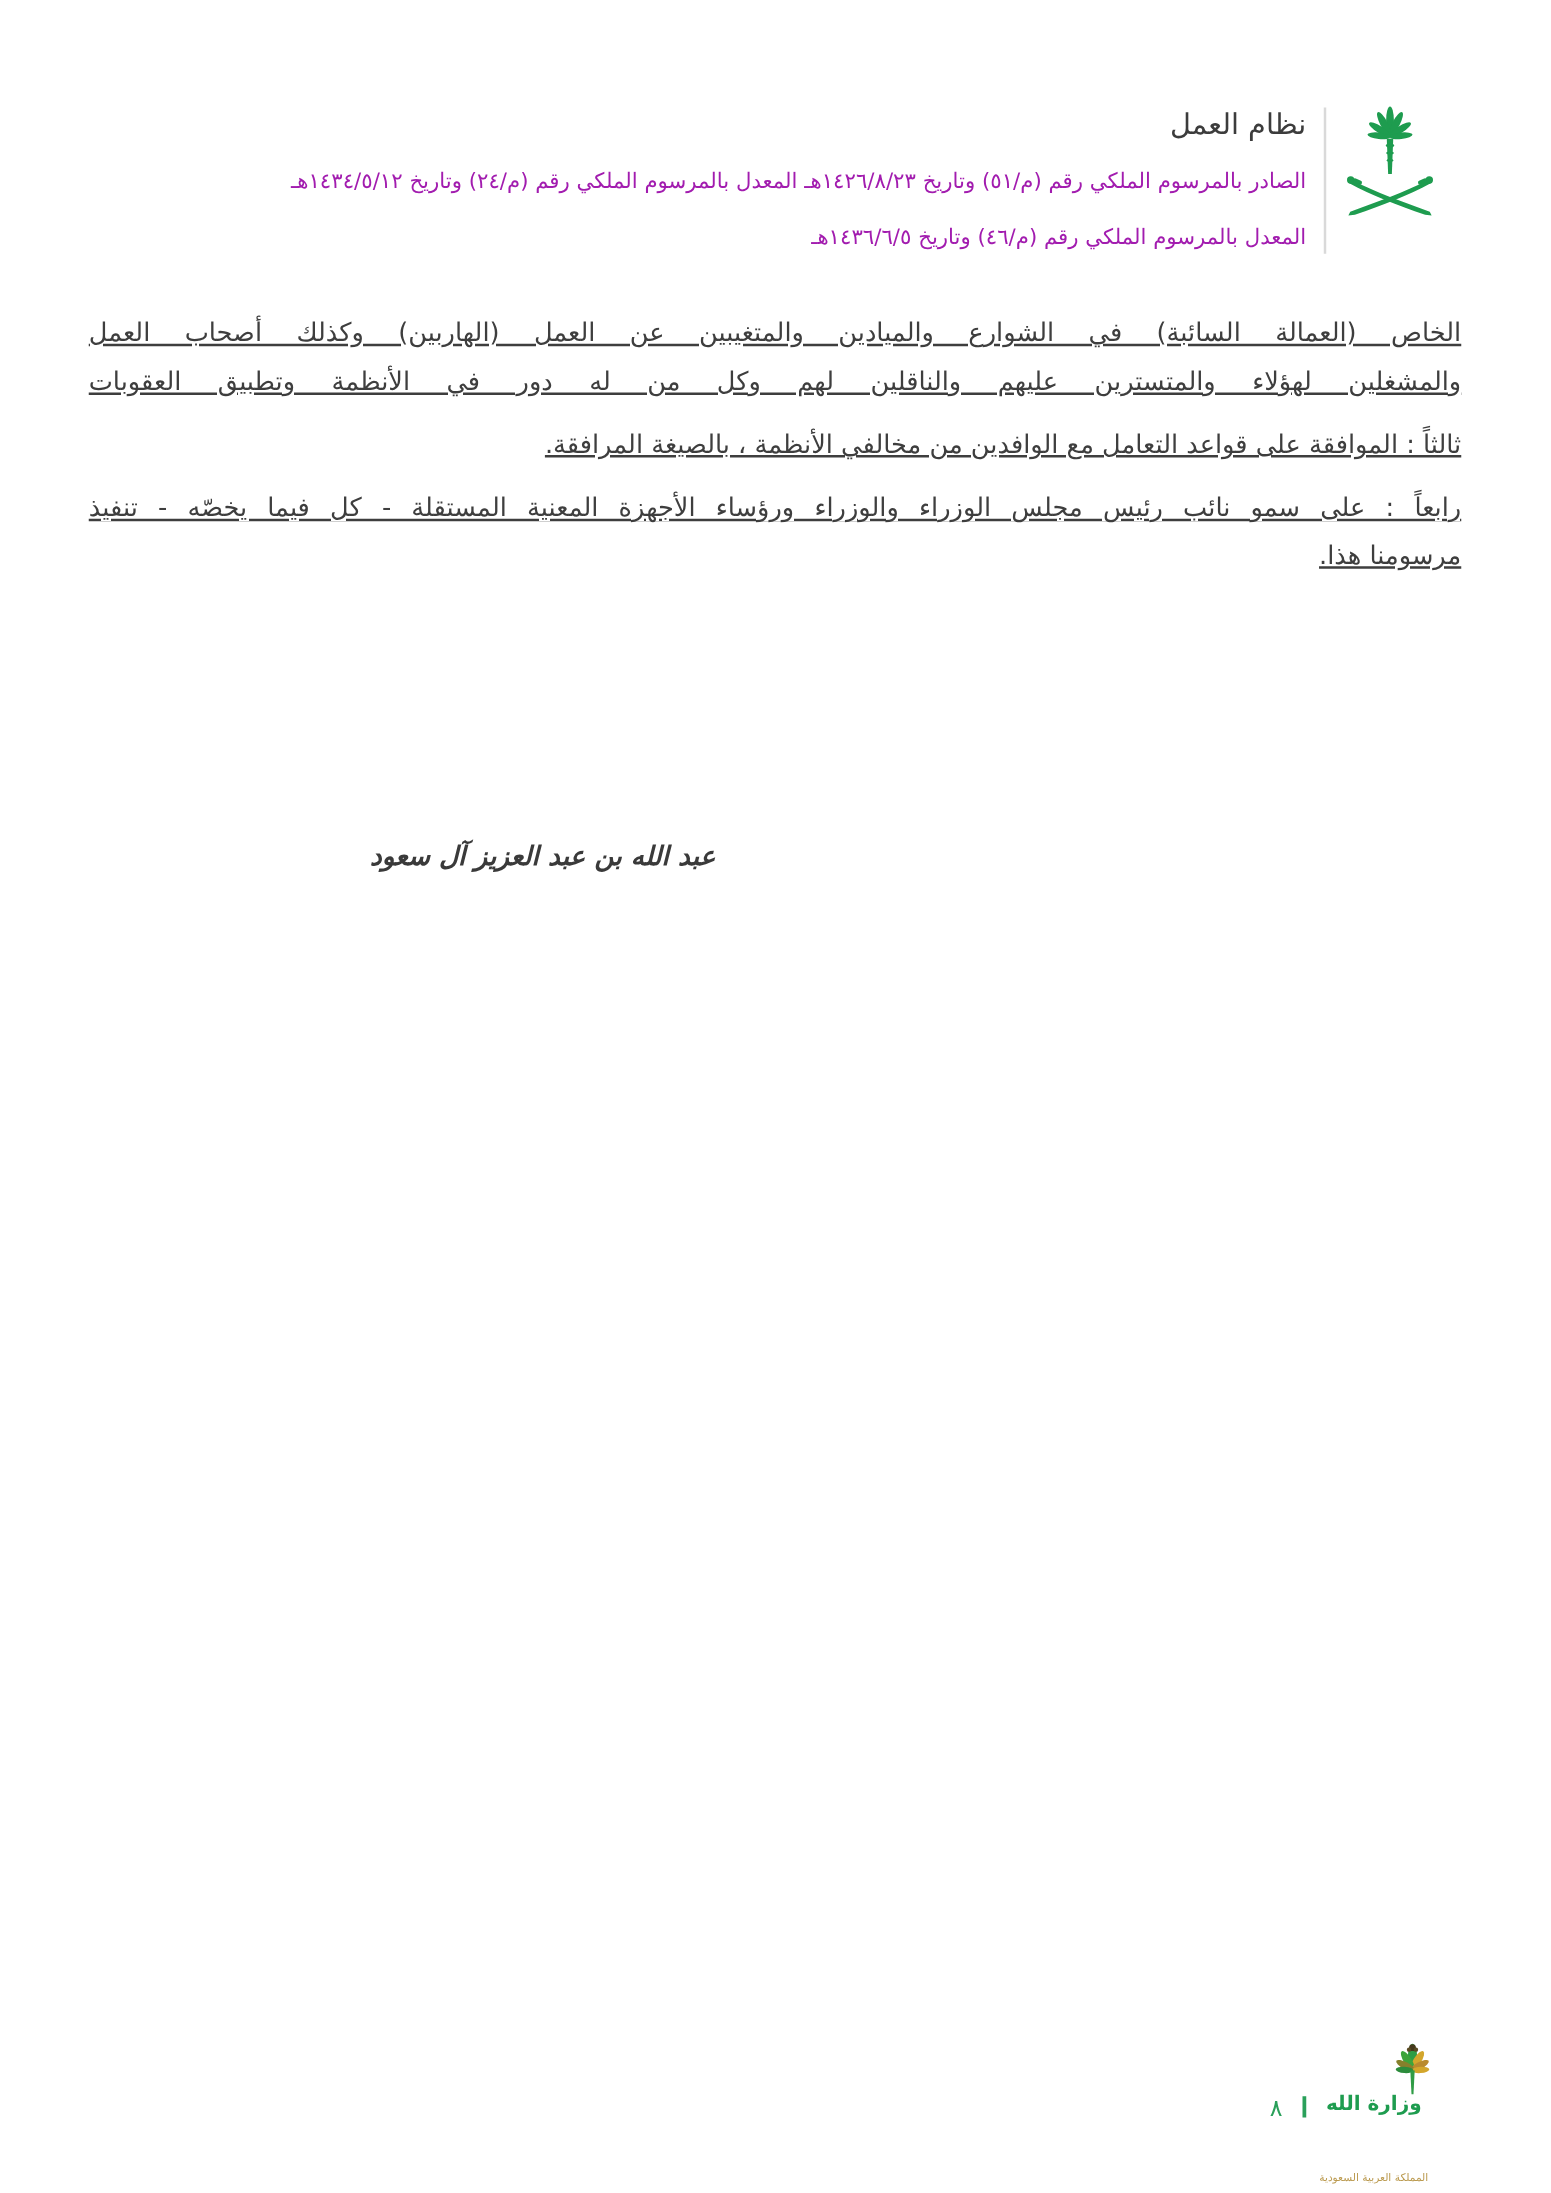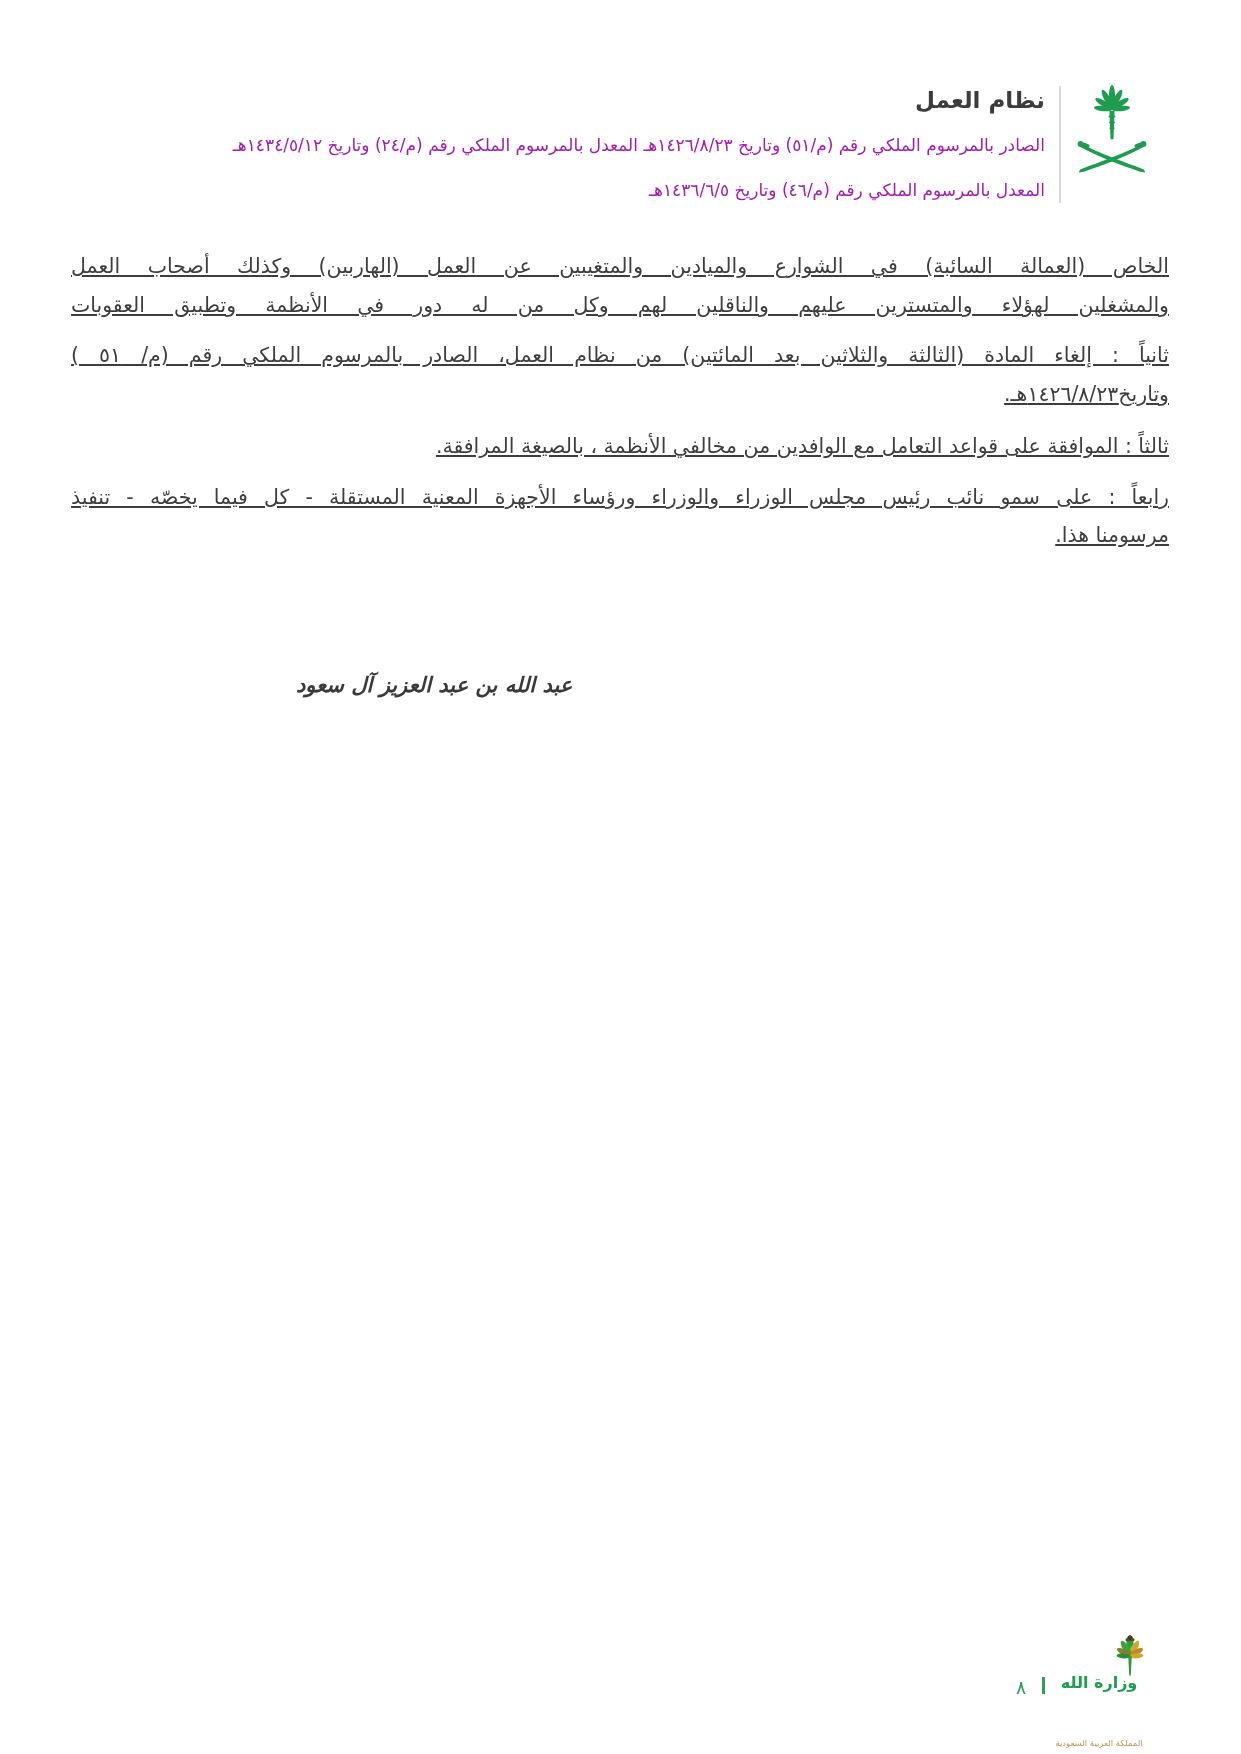--- a/index.html
+++ b/index.html
@@ -20,21 +20,21 @@
     display: flex;
     direction: rtl;            
     gap: 14px;
     align-items: stretch;
   }
   .emblem-box { width: 74px; height: 94px; flex: 0 0 auto; }
   .hdr-divider { width: 2px; background: #d9d9d9; margin: 2px 0; }
   .hdr-text { direction: rtl; text-align: right; padding-top: 1px; }
   .hdr-title {
     font-size: 23px;
-    font-weight: bold;
+    font-weight: normal;
     color: #3c3c3c;
     line-height: 30px;
     margin-bottom: 3px;
     white-space: nowrap;
   }
   .hdr-line {
     font-size: 17px;
     color: #a21caf;
     line-height: 30px;
     white-space: nowrap;
@@ -133,24 +133,20 @@
     </div>
   </div>
 
   <div class="body-text">
 
     <div class="para">
       <div class="line jl">الخاص (العمالة السائبة) في الشوارع والميادين والمتغيبين عن العمل (الهاربين) وكذلك أصحاب العمل</div>
       <div class="line jl">والمشغلين لهؤلاء والمتسترين عليهم والناقلين لهم وكل من له دور في الأنظمة وتطبيق العقوبات</div>
     </div>
 
-    <div class="para" style="margin-bottom:14px">
-      <div class="line jl">ثانياً : إلغاء المادة (الثالثة والثلاثين بعد المائتين) من نظام العمل، الصادر بالمرسوم الملكي رقم (م/ ٥١ )</div>
-      <div class="line rl">وتاريخ١٤٢٦/٨/٢٣هـ.</div>
-    </div>
 
     <div class="para">
       <div class="line rl">ثالثاً : الموافقة على قواعد التعامل مع الوافدين من مخالفي الأنظمة ، بالصيغة المرافقة.</div>
     </div>
 
     <div class="para">
       <div class="line jl">رابعاً : على سمو نائب رئيس مجلس الوزراء والوزراء ورؤساء الأجهزة المعنية المستقلة - كل فيما يخصّه - تنفيذ</div>
       <div class="line rl">مرسومنا هذا.</div>
     </div>
 

